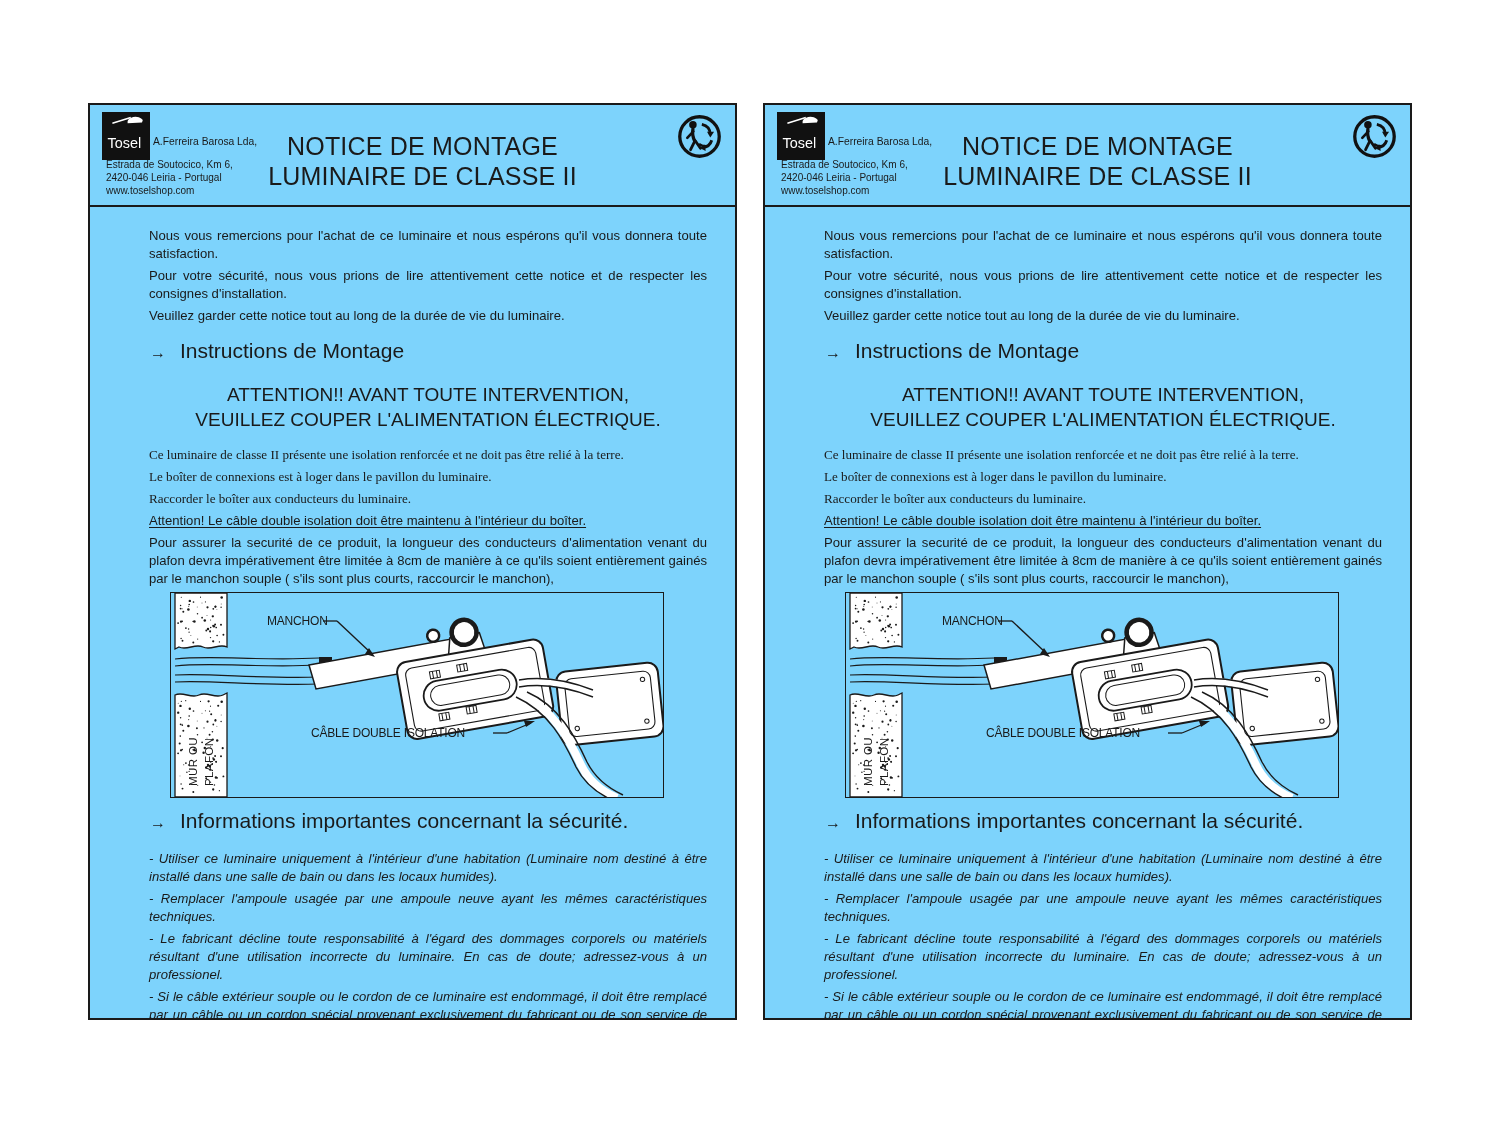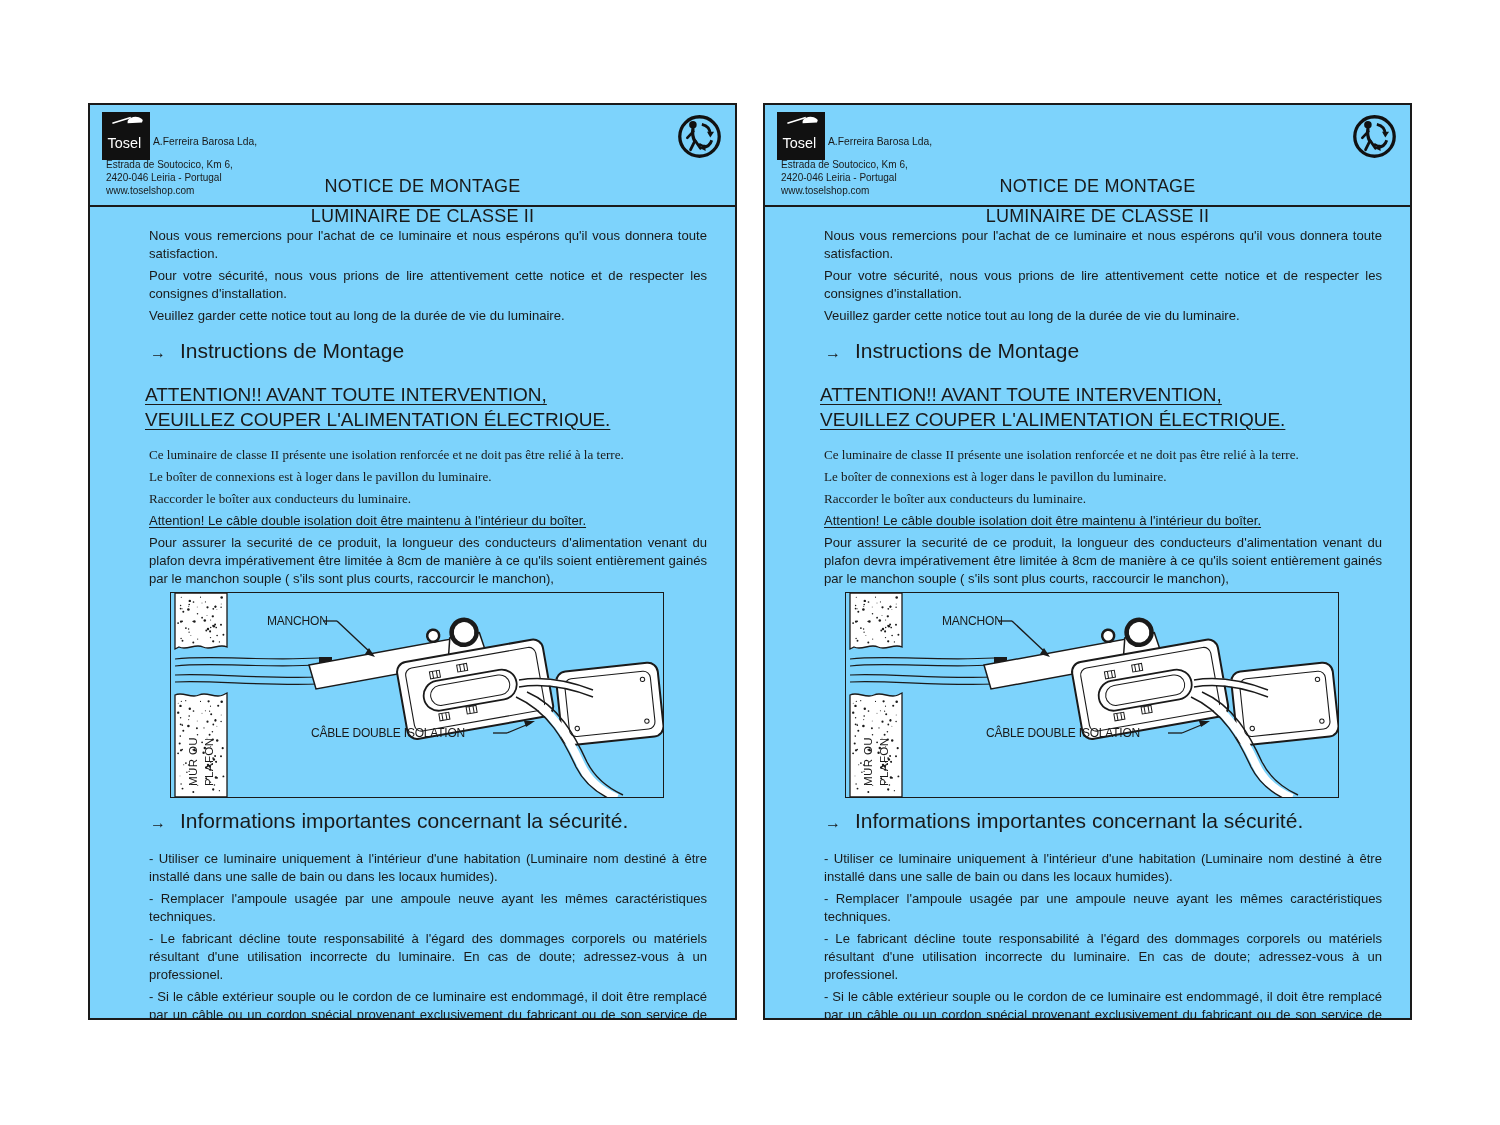--- a/index.html
+++ b/index.html
@@ -8,39 +8,39 @@
        -webkit-font-smoothing:antialiased;}
   .pages{position:absolute;top:103px;left:88px;display:flex;gap:26px;}
   .sheet{width:645px;height:913px;border:2px solid #1a1a1a;background:#7dd3fc;overflow:hidden;}
 
   
   .sheet-header{position:relative;height:100px;border-bottom:2px solid #1a1a1a;}
   .logo-square{position:absolute;left:12px;top:7px;width:48px;height:48px;}
   .company-line{position:absolute;left:63px;top:31px;font-size:10.3px;white-space:nowrap;}
   .addr-block{position:absolute;left:16px;top:53px;font-size:10px;line-height:13px;white-space:nowrap;}
   .title-block{position:absolute;left:100px;right:80px;top:26px;text-align:center;
-               font-size:18px;line-height:30px;letter-spacing:.2px;margin-top:40px;}
+               font-size:25px;line-height:30px;letter-spacing:.2px;}
   .triman{position:absolute;right:12px;top:8px;width:47px;height:47px;}
 
   
   .sheet-body{padding:16px 24px 0 55px;font-size:13.1px;line-height:18px;}
   .sheet-body p{margin:4px;}
   .intro p{text-align:justify;}
   .h-section{display:flex;align-items:baseline;margin:13px 0 0 5px;font-size:21px;line-height:26px;}
   .h-arrow{font-size:16px;width:30px;flex:0 0 30px;}
-  .warning{margin-top:16px;text-align:left;font-size:19px;line-height:25px;
-           text-decoration:underline;text-underline-offset:3px;}
+  .warning{margin-top:16px;text-align:center;font-size:19px;line-height:25px;
+           text-underline-offset:3px;}
   .lines{margin-top:14px;}
   .lines p{white-space:nowrap;font-family:Liberation Serif, serif;}
   .attn-note{margin-top:14px;text-decoration:underline;text-underline-offset:2px;}
   .just{margin-top:12px;text-align:justify;}
   .diagram-box{margin:2px 0 0 25px;width:492px;height:204px;border:1.5px solid #1a1a1a;}
   .h2m{margin-top:10px;}
   .bullets{margin-top:14px;}
-  .bullets p{text-align:justify;}
+  .bullets p{text-align:justify;font-style:italic;}
   svg text{font-family:"Liberation Sans",sans-serif;}
   .diag-label{font-size:12px;letter-spacing:-0.2px;fill:#1a1a1a;}
   .wall-label{font-size:11.5px;letter-spacing:.4px;fill:#1a1a1a;}
 </style>
 </head>
 <body>
 
 <div class="pages">
 
   <div class="sheet">

